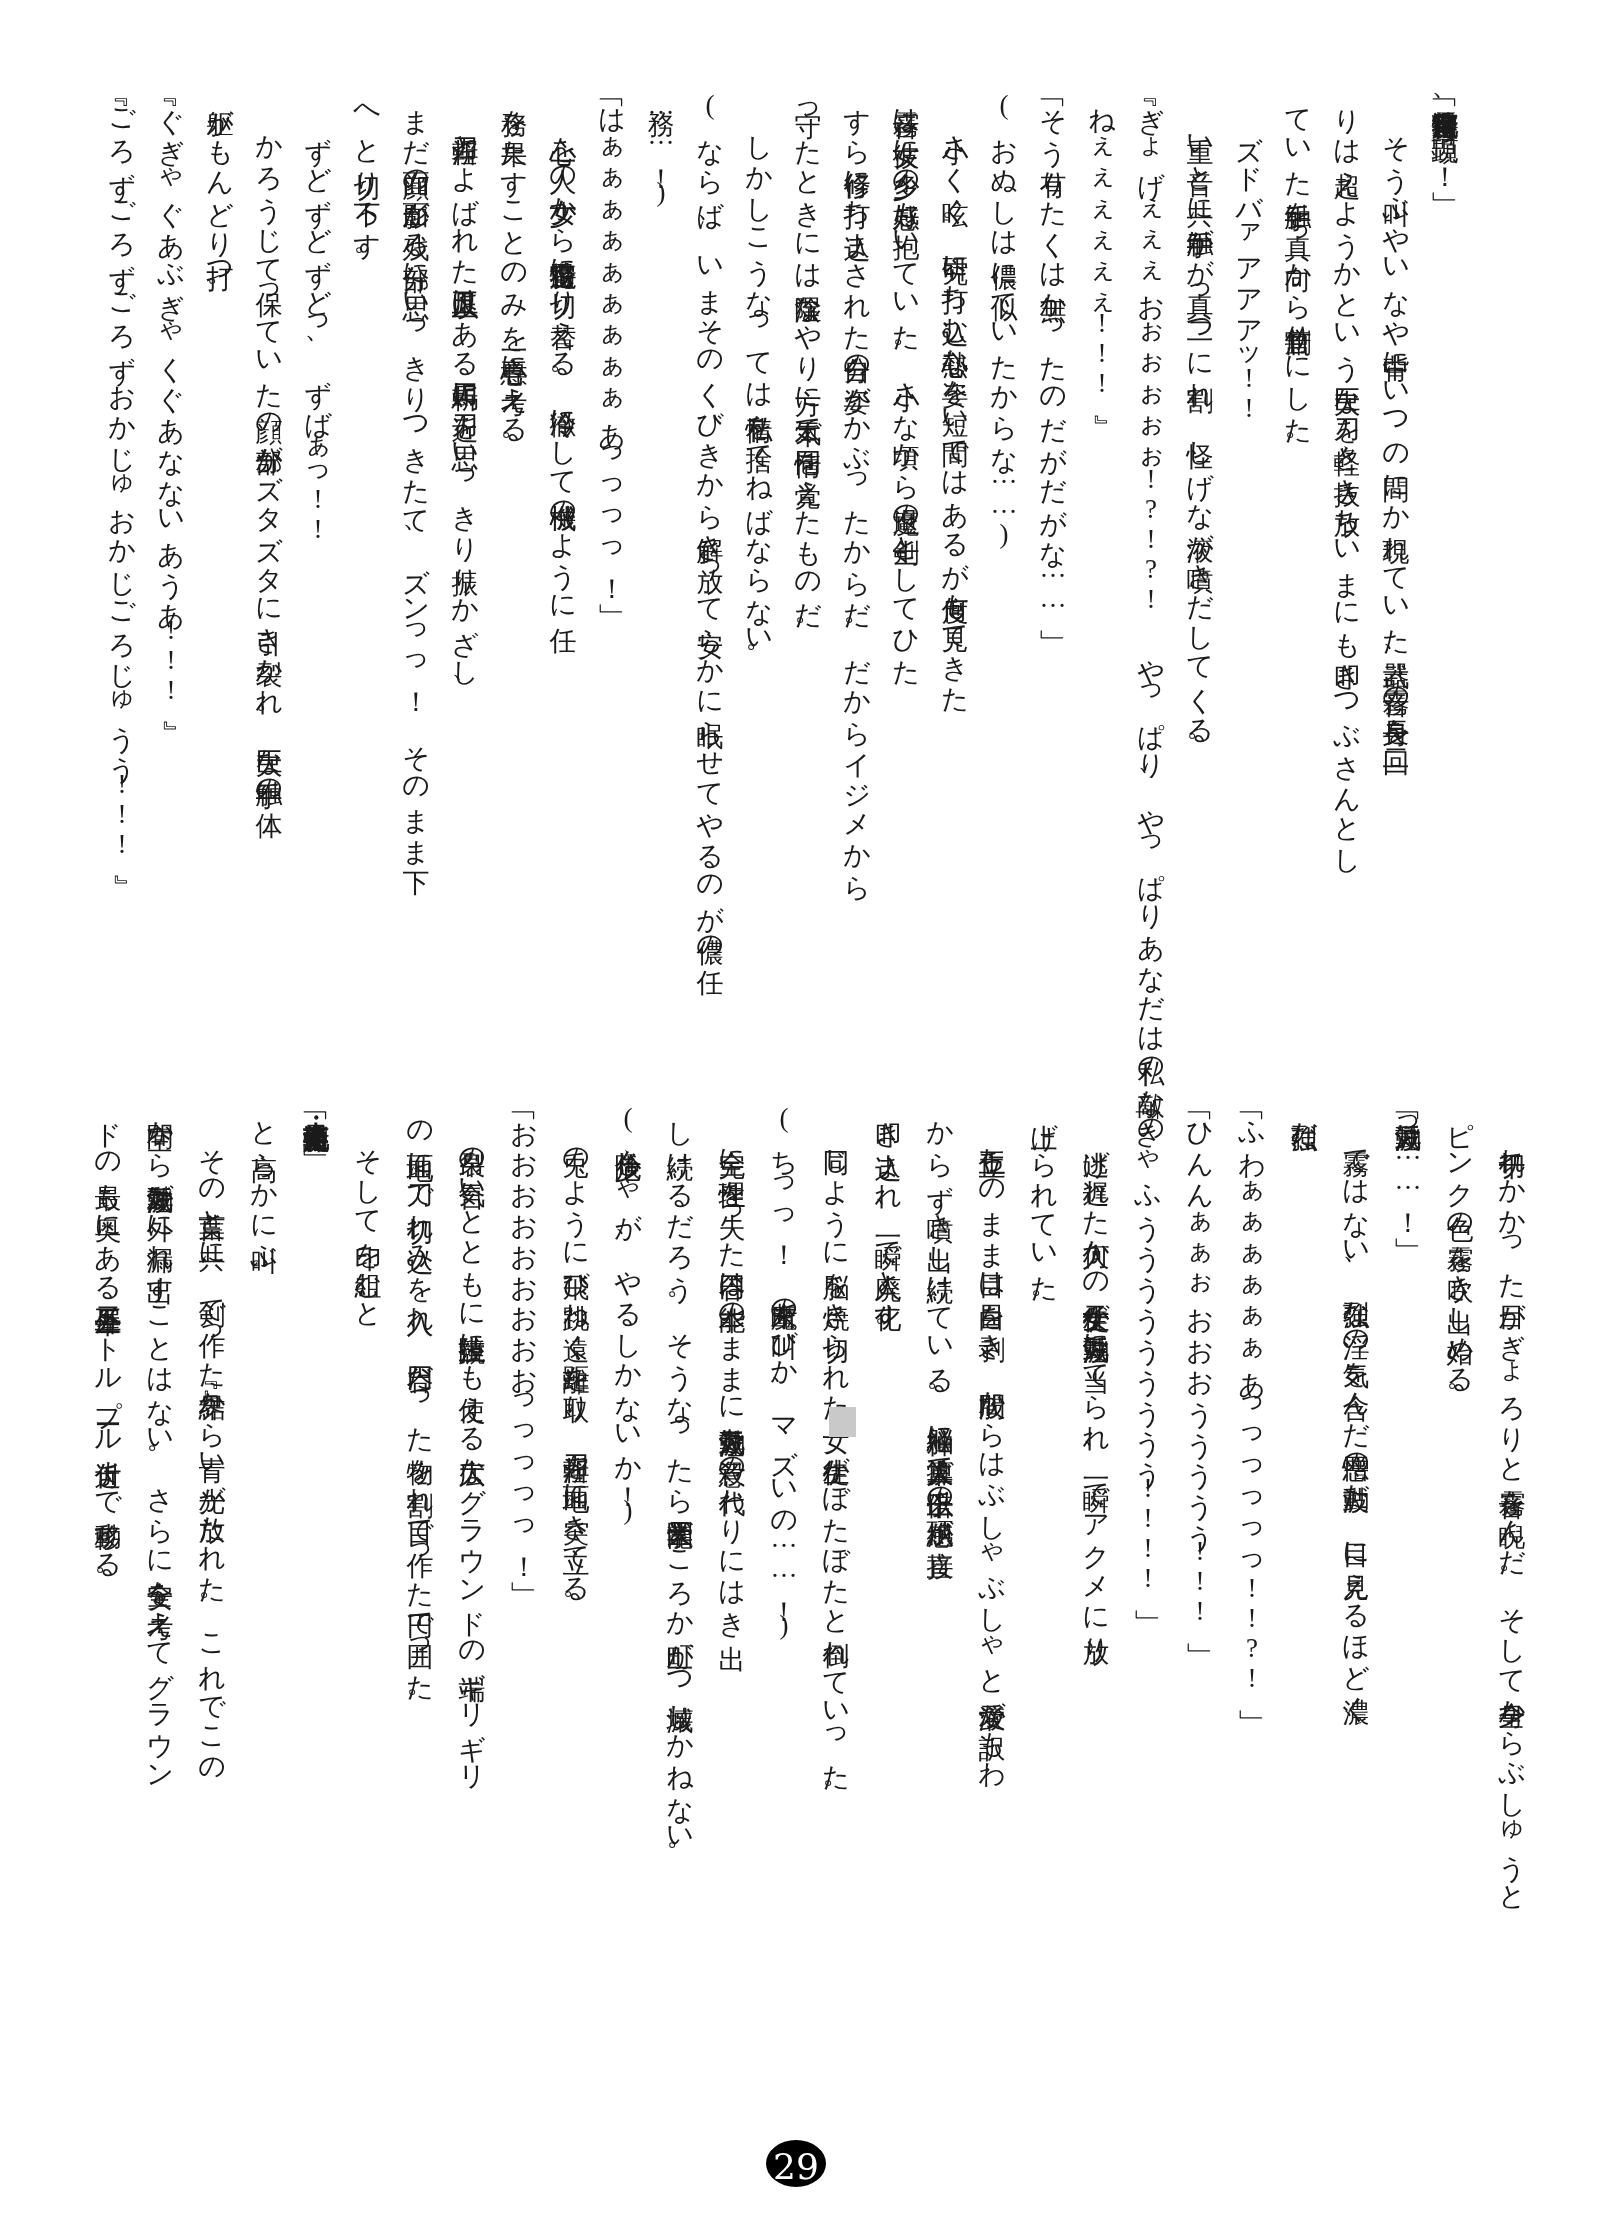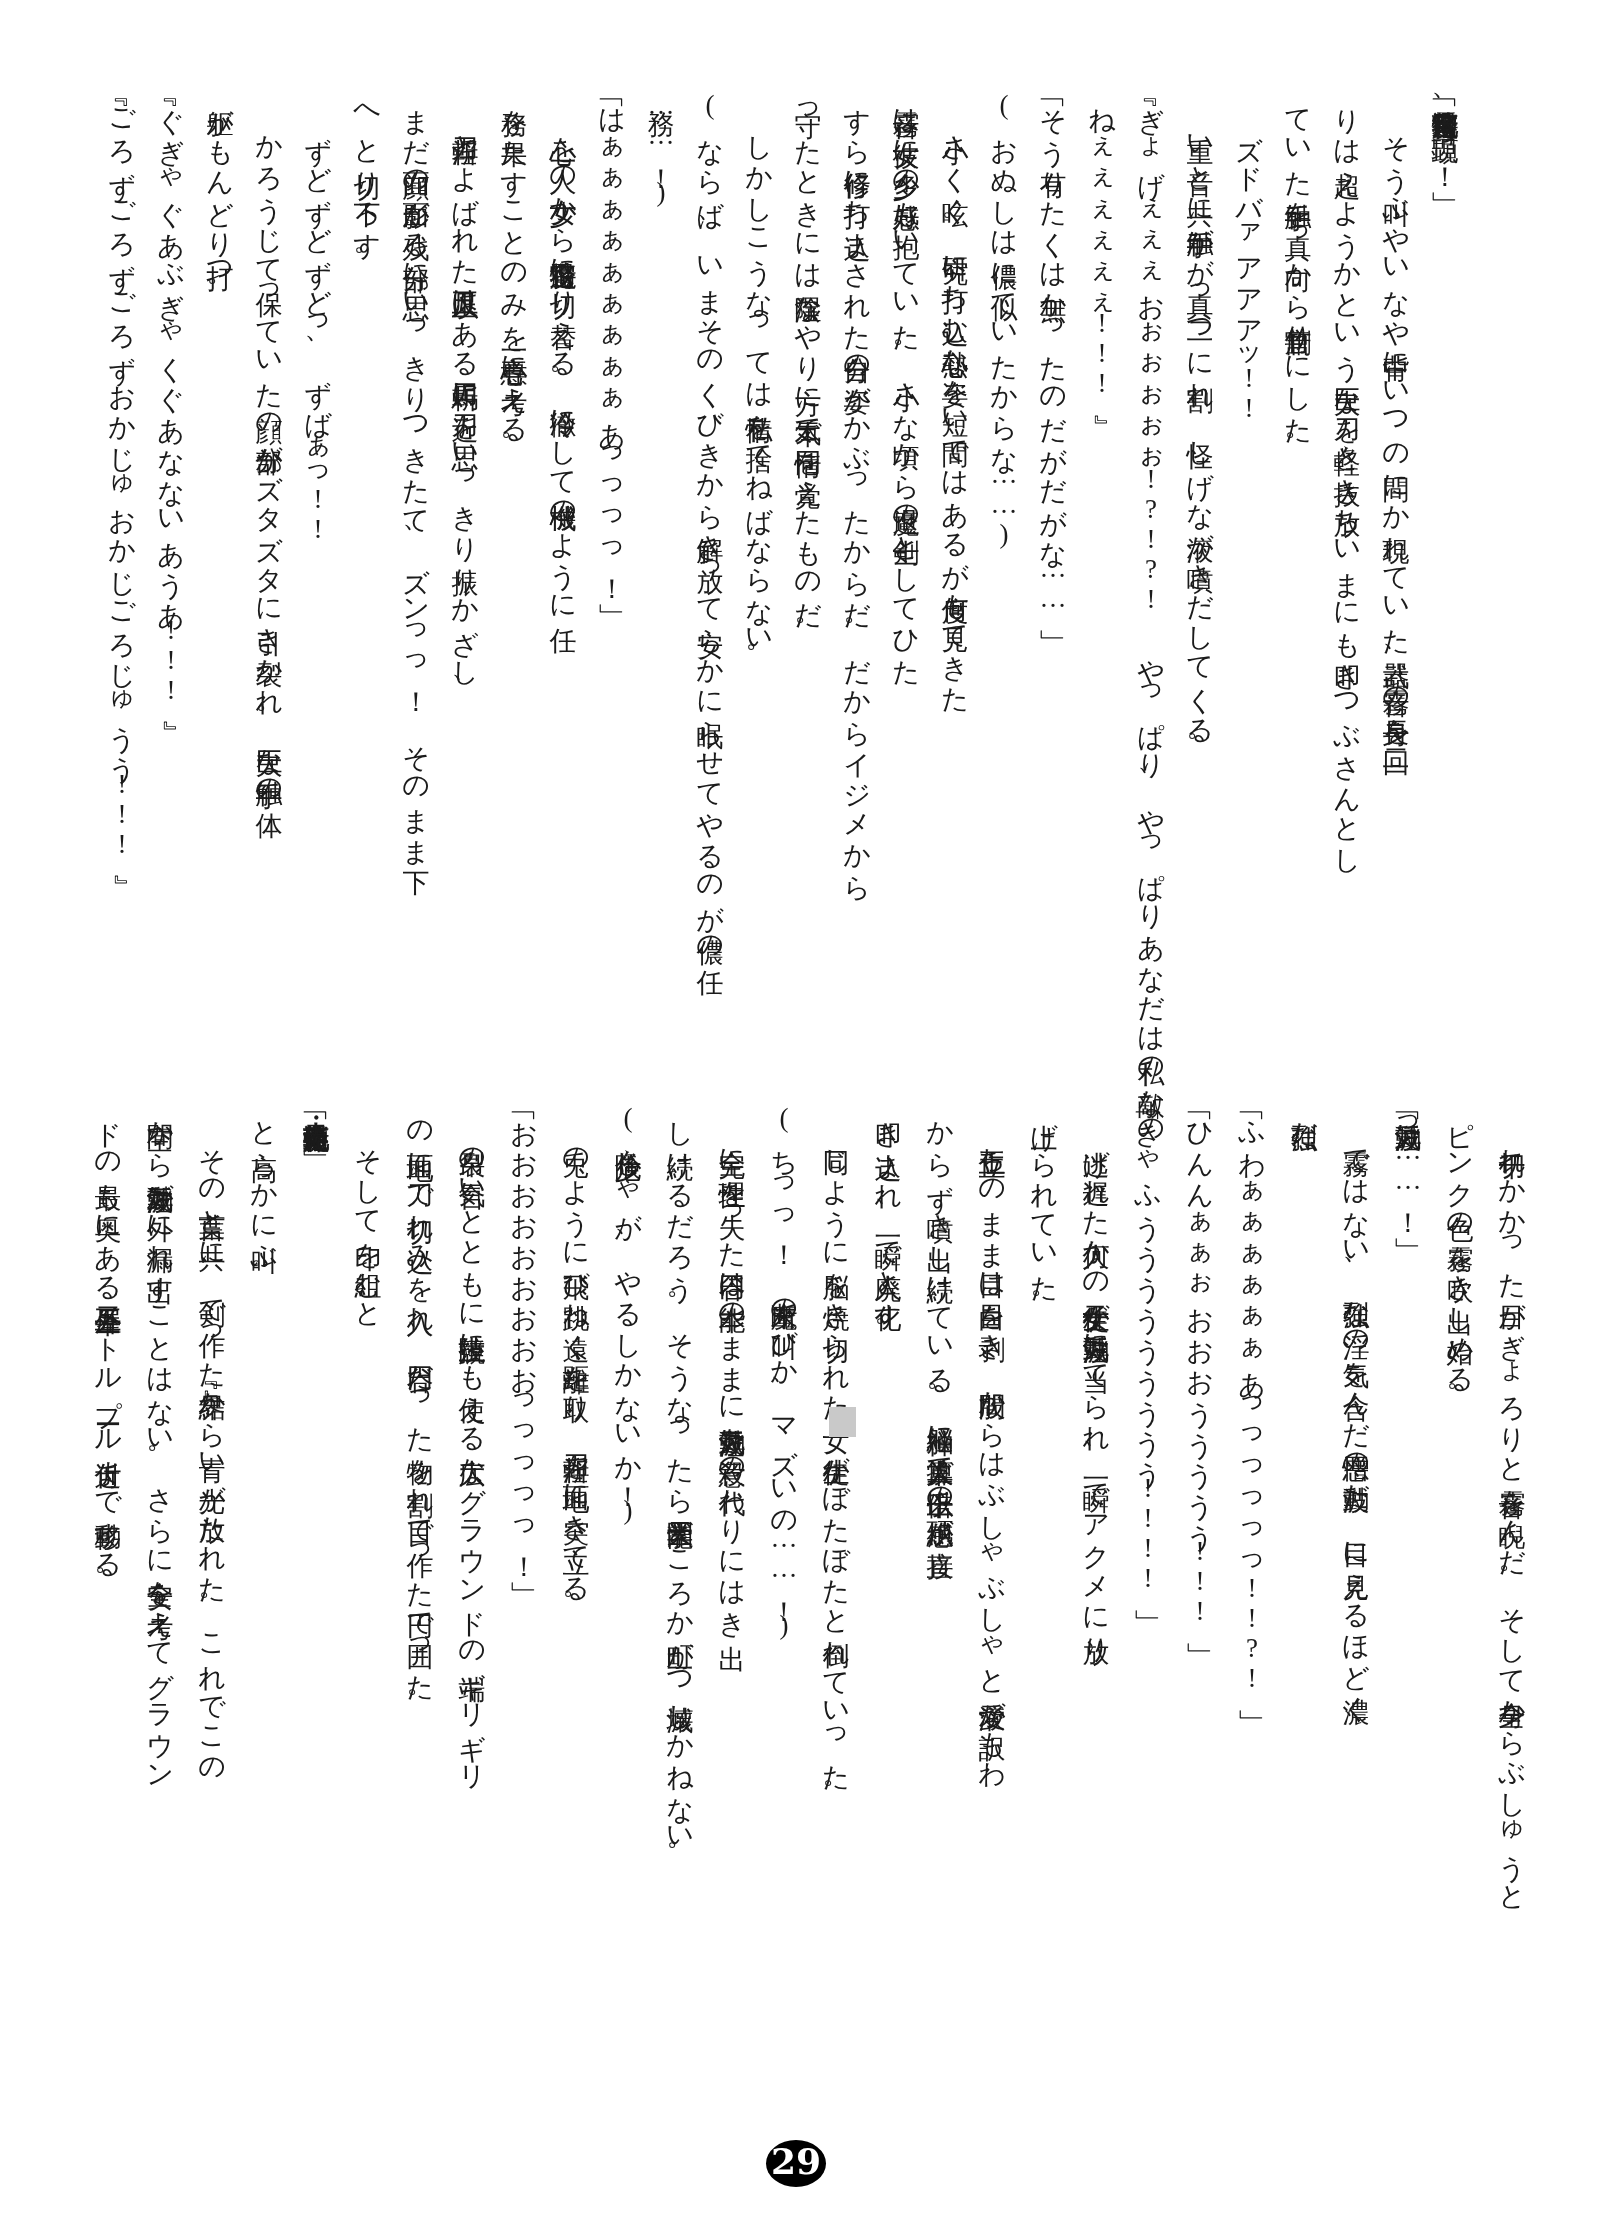--- a/index.html
+++ b/index.html
@@ -52,24 +52,24 @@
   #page-number-badge {
     position: absolute;
     left: 766px;
     top: 2140px;
     width: 60px;
     height: 47px;
     background: #000000;
     color: #ffffff;
     border-radius: 50%;
     display: flex;
-    align-items: flex-start;
+    align-items: flex-end;
     justify-content: center;
     font-size: 36px;
-    font-weight: bold;
+    font-weight: normal;
     font-family: "DejaVu Serif", "Liberation Serif", serif;
   }
 </style>
 </head>
 <body>
 
 <div id="page">
   <div id="upper-text-block" class="vblock">
       <div class="text-line"><span>「退魔特務官菊池霧音、顕現っ！」</span></div>
       <div class="text-line indent"><span>そう叫ぶやいなや背中にいつの間にか現れていた武器、霧音の身長を二回</span></div>

